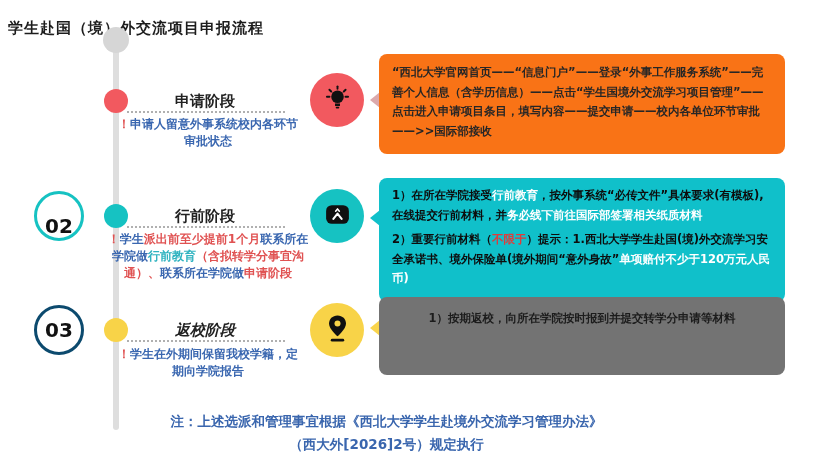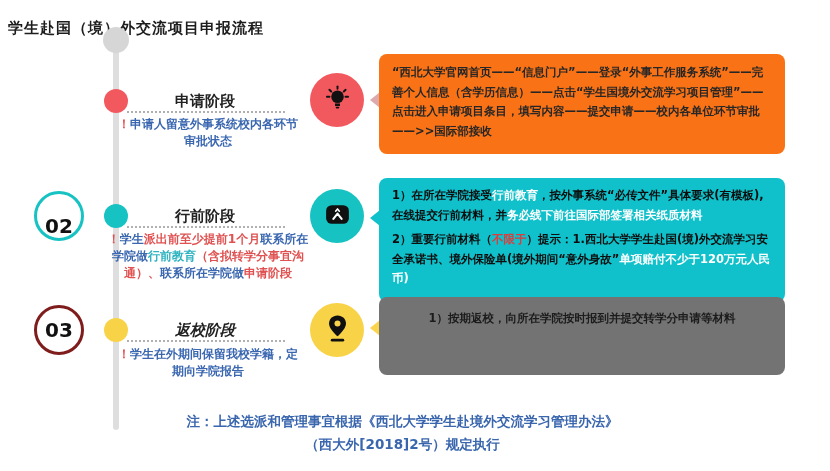--- a/index.html
+++ b/index.html
@@ -20,21 +20,21 @@
   .dot2 { top:204px; background:#16c2c2; }
   .dot3 { top:318px; background:#f8d348; }
   
   .num-circle {
     position:absolute; left:34px; width:50px; height:50px; border-radius:50%;
     background:#fff; display:flex; align-items:center; justify-content:center;
     font-size:20px; font-weight:bold; color:#111;
   }
   .num1 { top:76px;  border:3px solid #f2595f; }
   .num2 { top:191px; border:3px solid #16c2c2;align-items:flex-end; }
-  .num3 { top:305px; border:3px solid #7f1d1d; }
+  .num3 { top:305px; border:3px solid #0c4a6e; }
   
   .stage-label { position:absolute; left:125px; width:160px; text-align:center; font-size:15px; font-weight:600; color:#222; }
   .lab1 { top:92px; } .lab2 { top:207px; } .lab3 { top:321px;font-style:italic; }
   .dotted { position:absolute; left:127px; width:158px; border-top:2px dotted #b0b0b0; }
   .dd1 { top:111px; } .dd2 { top:226px; } .dd3 { top:340px; }
   .stage-note { position:absolute; text-align:center; font-size:12px; font-weight:bold; line-height:17px; }
   .nt1 { left:113px; width:190px; top:116px; }
   .nt2 { left:103px; width:210px; top:231px; }
   .nt3 { left:113px; width:190px; top:346px; }
   .seg-red  { color:#e05252; }
@@ -54,21 +54,21 @@
   .bb3 p { margin:0 0 13px 0; }
   .wht  { color:#ffffff; }
   .whtb { color:#ffffff; font-weight:800; }
   .rd   { color:#e03b3b; }
   .pointer { position:absolute; left:370px; width:0; height:0;
     border-top:8px solid transparent; border-bottom:8px solid transparent; }
   .pt1 { top:92px;  border-right:10px solid #dca9ac; }
   .pt2 { top:210px; border-right:10px solid #10c0ca; }
   .pt3 { top:320px; border-right:10px solid #f9d44c; }
   
-  .footnote { position:absolute; top:410px; left:16px; width:773px; text-align:center;
+  .footnote { position:absolute; top:410px; left:0; width:773px; text-align:center;
     color:#3a66ae; font-size:13.5px; font-weight:bold; line-height:23px; }
 </style>
 </head>
 <body>
 
 <div class="canvas">
 
   <div class="title">学生赴国（境）外交流项目申报流程</div>
 
   <div class="tl-line"></div>
@@ -135,16 +135,16 @@
       </svg>
     </span>
   </div>
   <div class="pointer pt3"></div>
   <div class="bubble bb3">
     <p>1）按期返校，向所在学院按时报到并提交转学分申请等材料</p>
   </div>
 
   <div class="footnote">
     <div>注：上述选派和管理事宜根据《西北大学学生赴境外交流学习管理办法》</div>
-    <div>（西大外[2018]2号）规定执行</div>
+    <div>（西大外[2026]2号）规定执行</div>
   </div>
 
 </div>
 
 </body></html>

